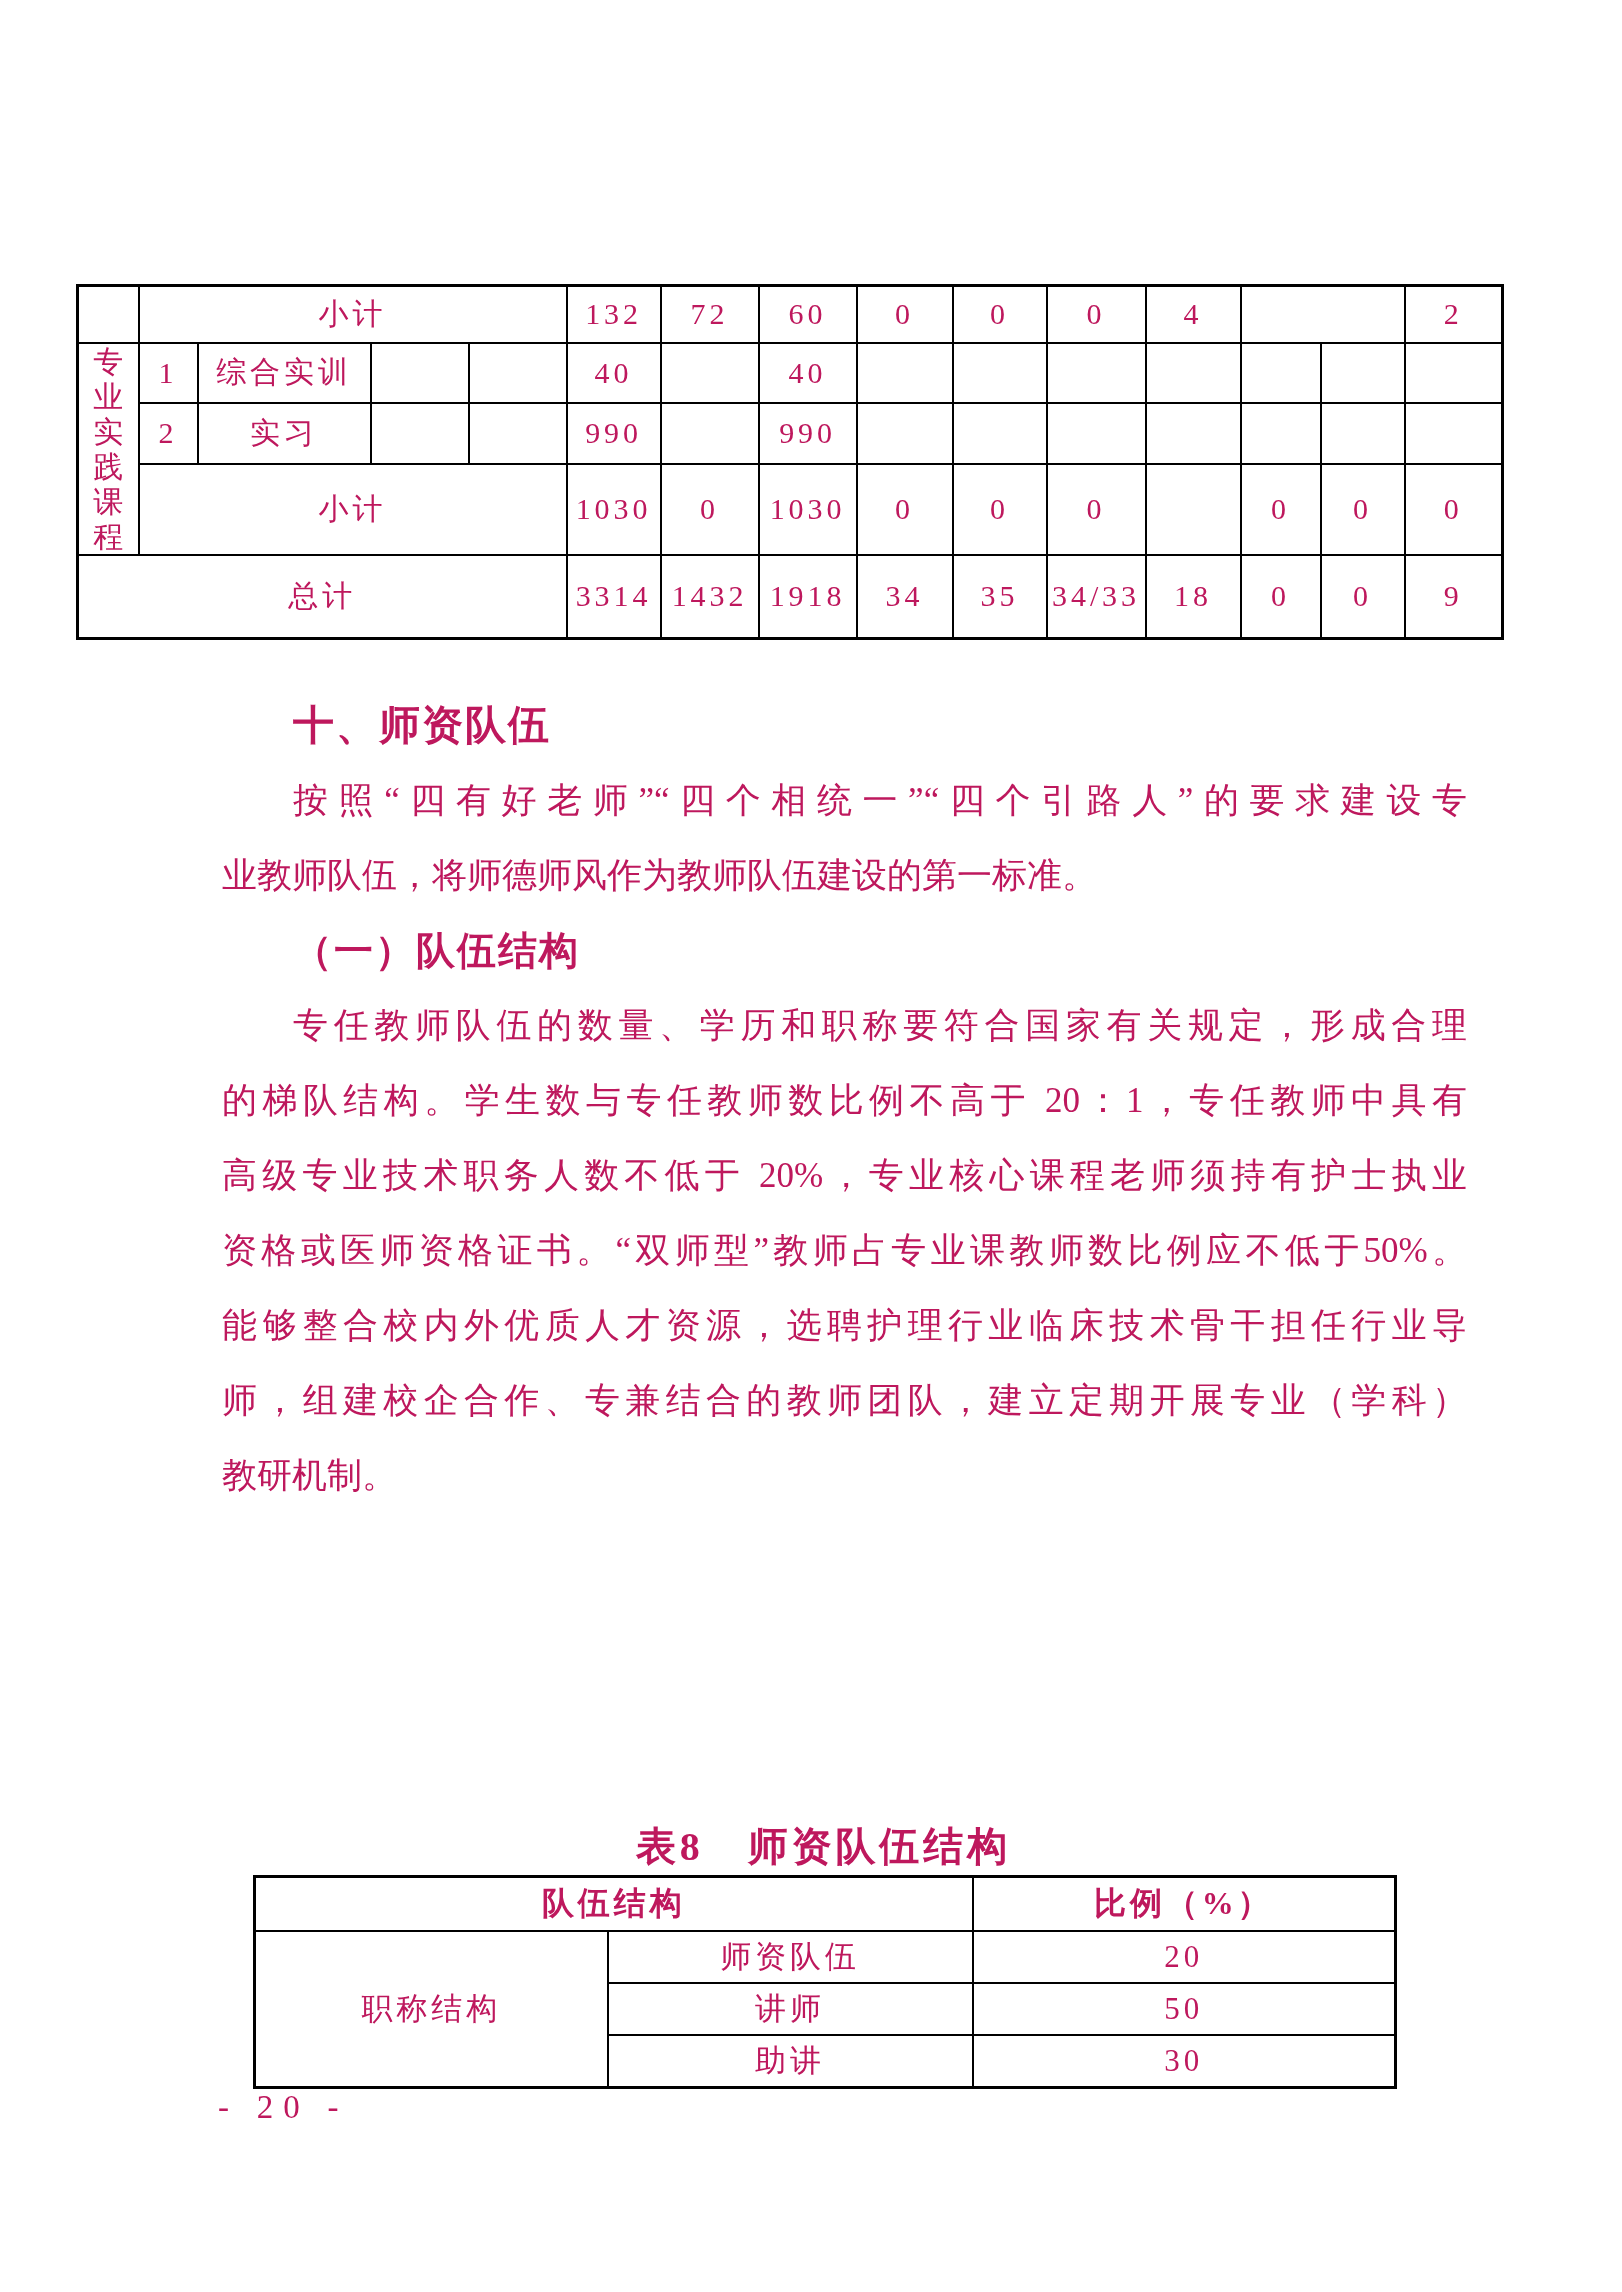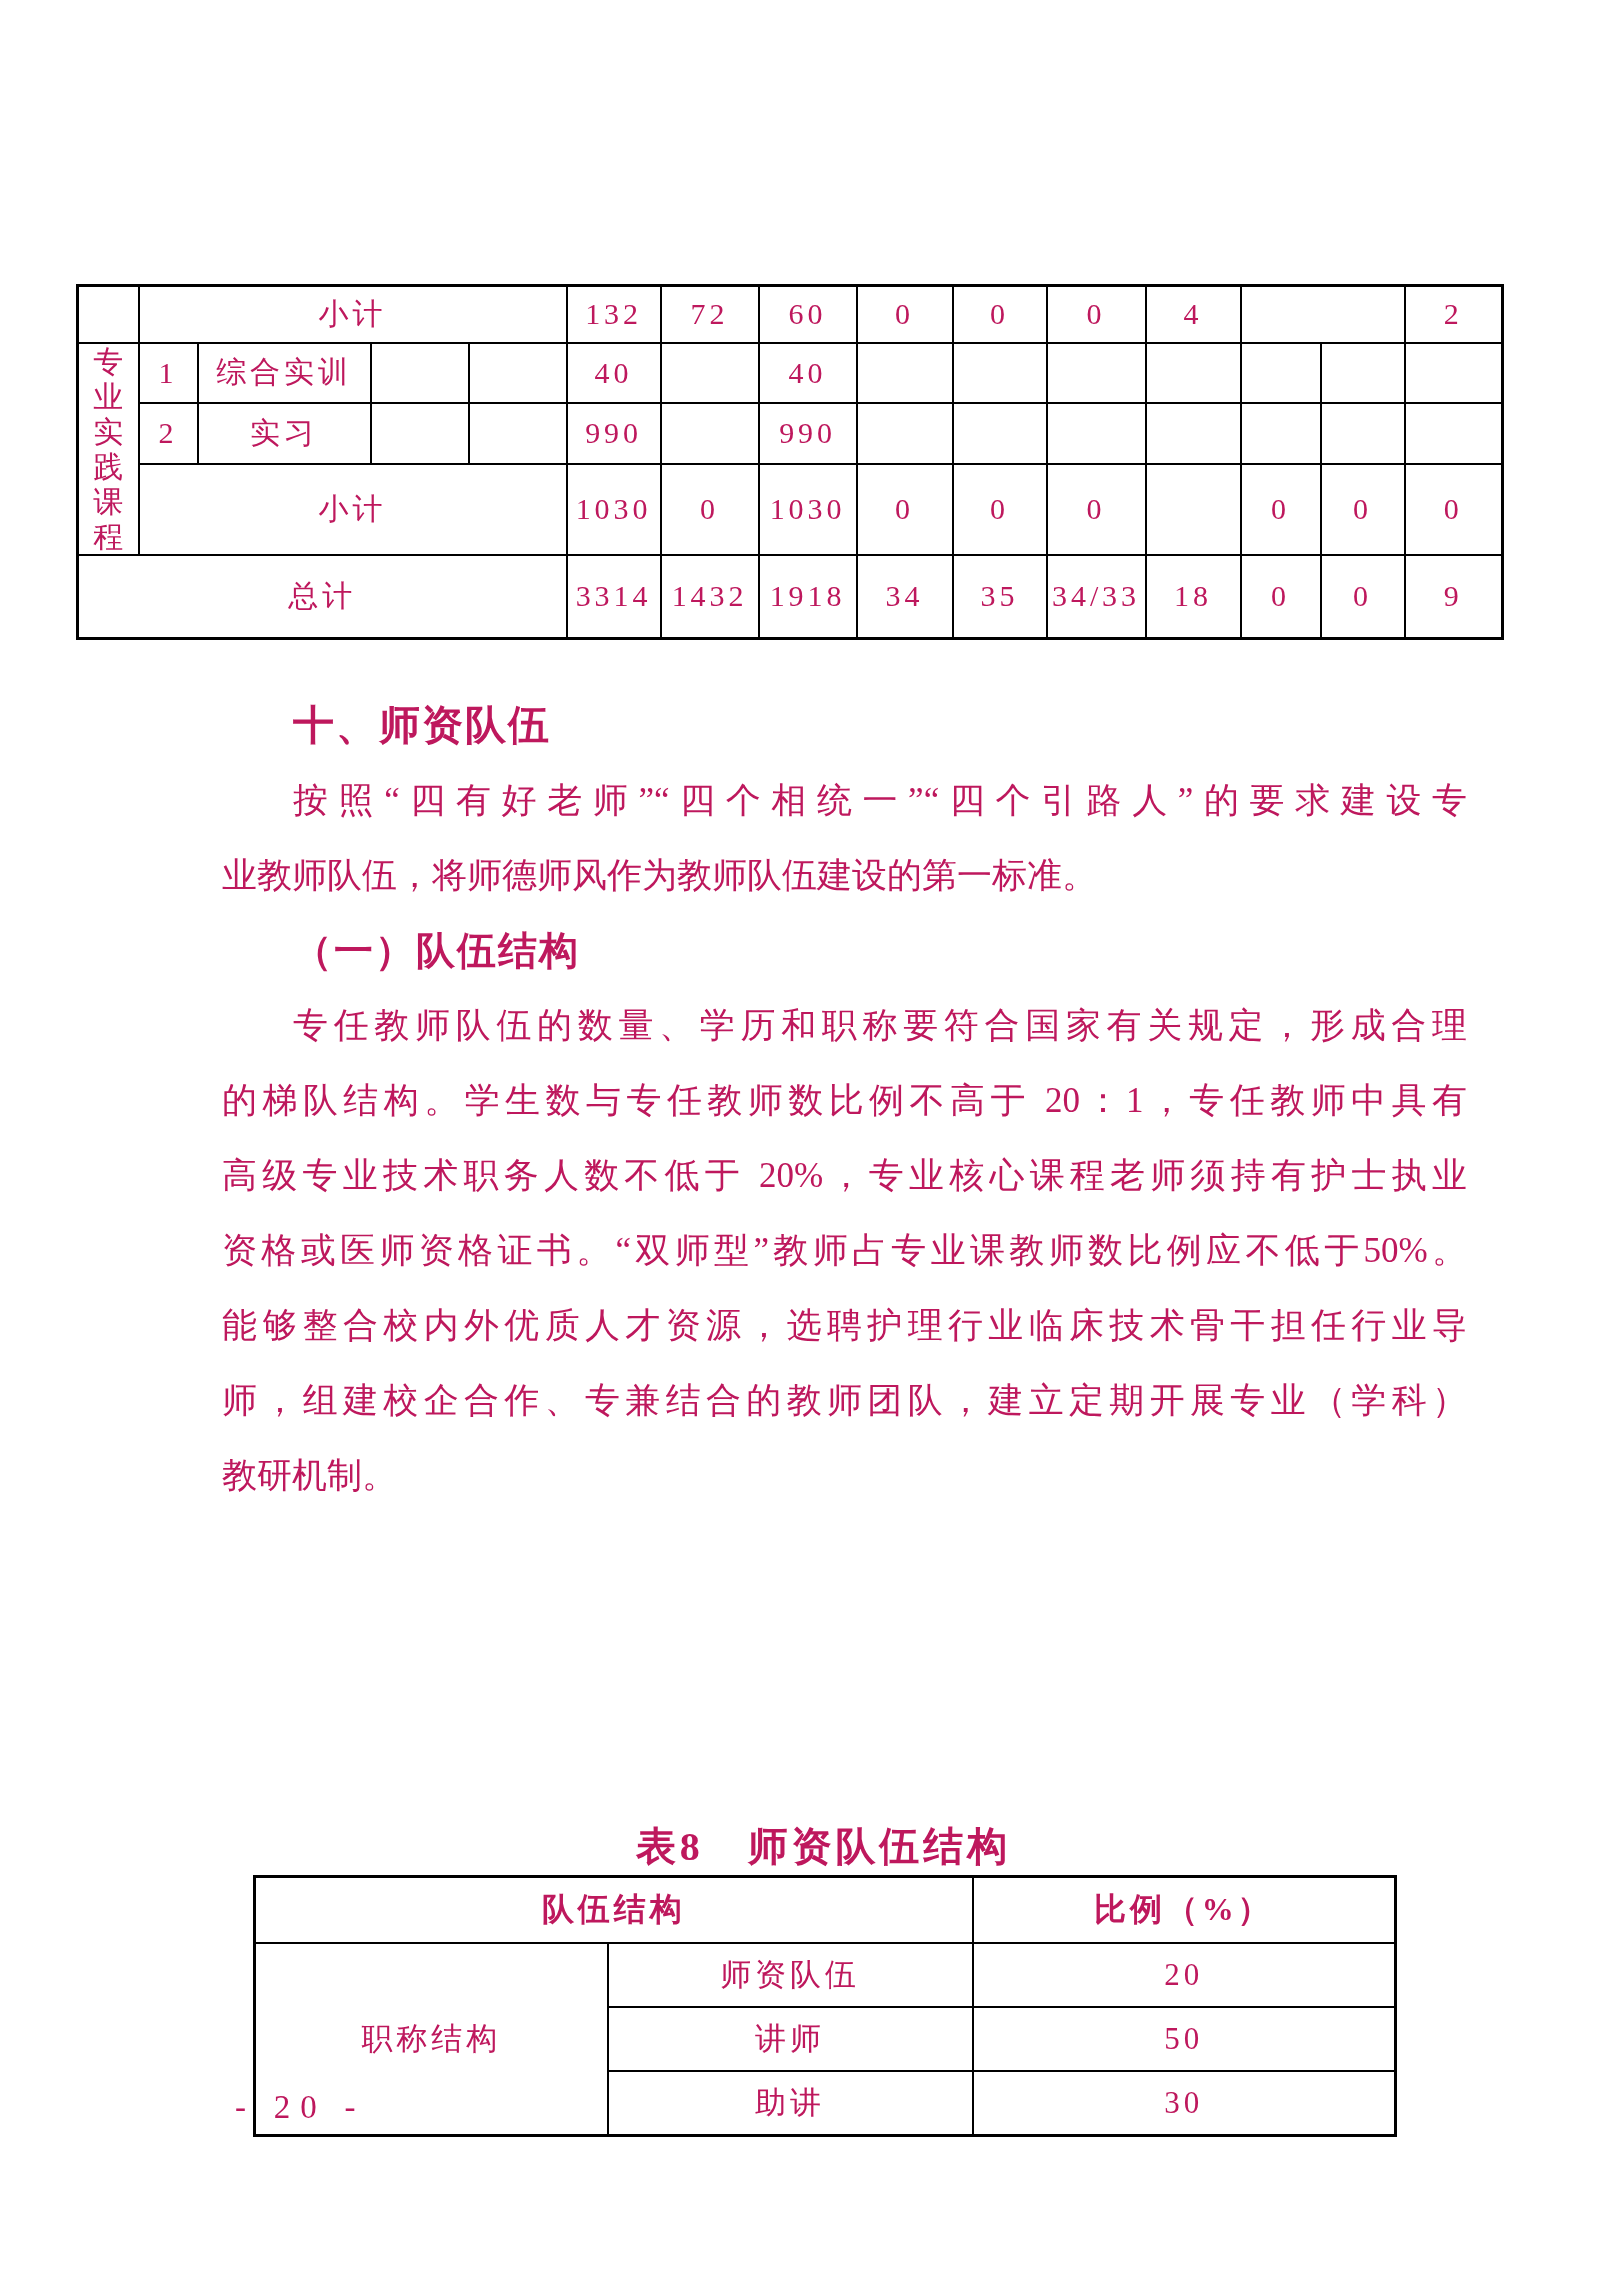--- a/index.html
+++ b/index.html
@@ -57,29 +57,29 @@
     text-align:center; font-weight:bold; font-size:40px; letter-spacing:3.9px;
   }
   .t2 {
     position:absolute; left:253px; top:1875px;
     width:1141px;
     border:3.9px solid #000;
   }
   .t2 td {
     border:2.9px solid #000;
     text-align:center; vertical-align:middle;
-    font-size:31px; letter-spacing:3.9px; padding:10px;
+    font-size:31px; letter-spacing:3.9px; padding:4px;
   }
   .t2 .thead td { font-weight:bold; font-size:32px; }
   .h49{height:48px} .h48{height:47px}
 
   
   .pagenum {
     position:absolute; left:218px; top:2086px;
-    font-size:33px; letter-spacing:9.8px; line-height:43px;margin-left:17px;
+    font-size:33px; letter-spacing:9.8px; line-height:43px;
   }
 </style>
 </head>
 <body>
 
 <div class="page">
 
   <table class="t1">
     <colgroup>
       <col style="width:61px">

